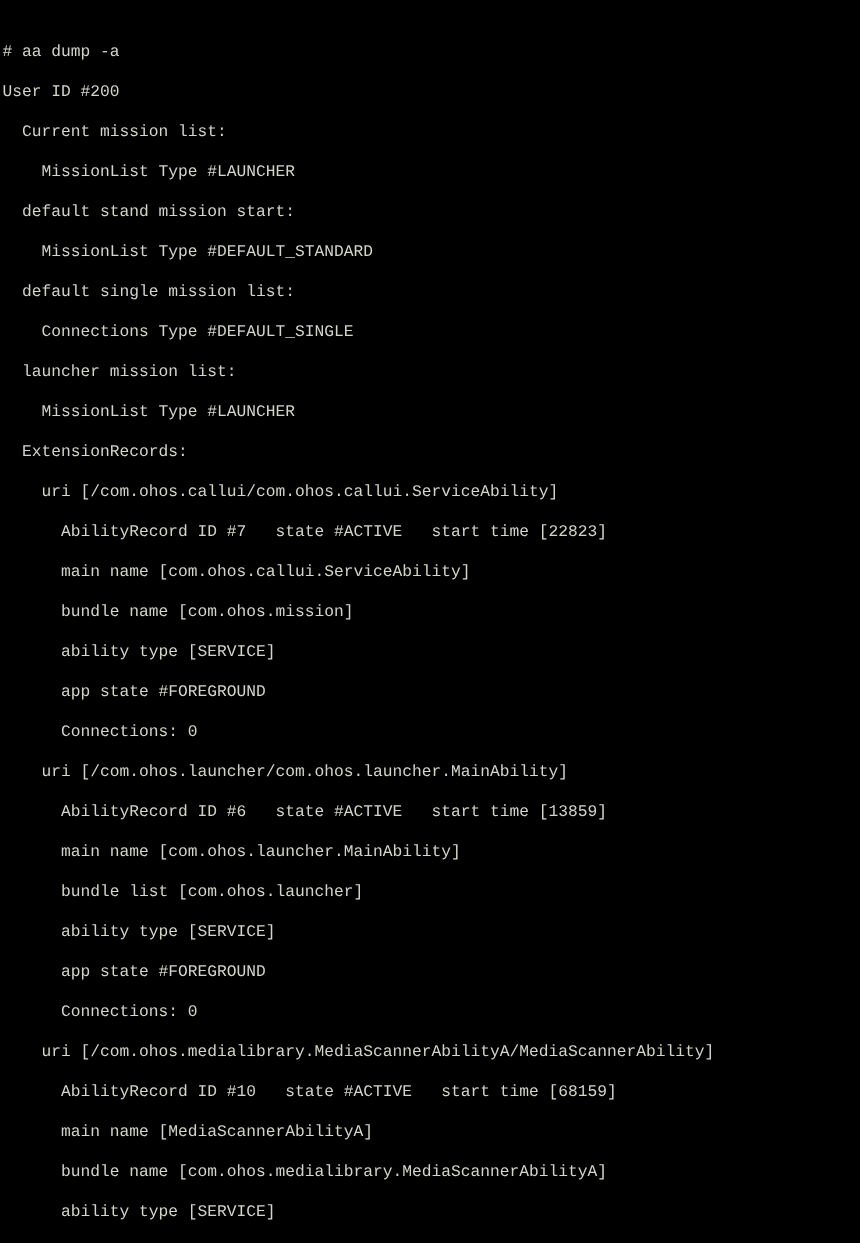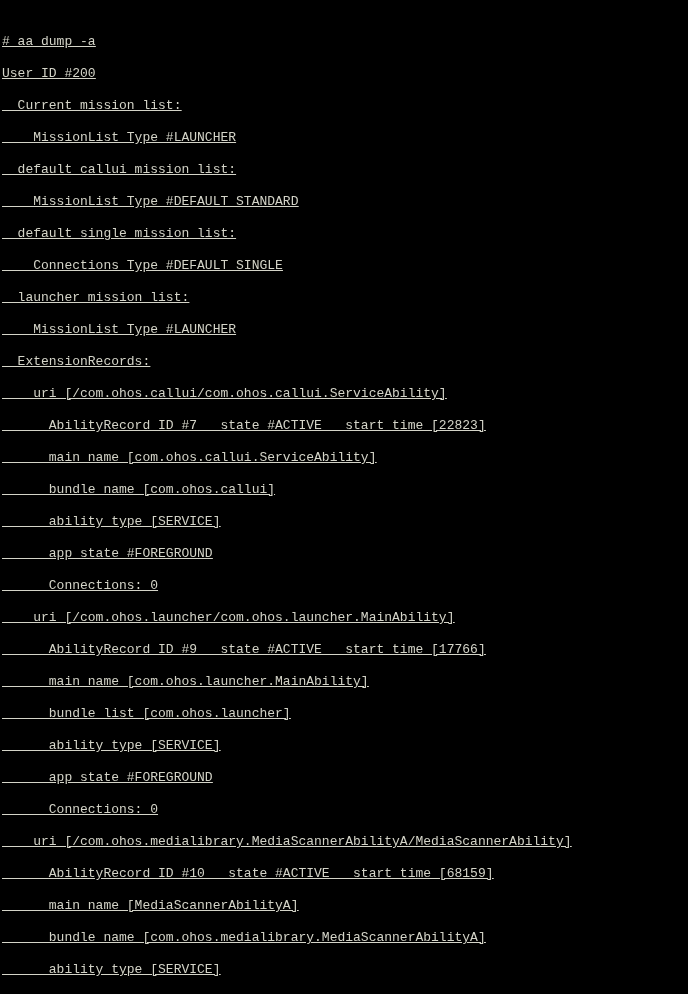--- a/index.html
+++ b/index.html
@@ -1,15 +1,15 @@
 <!DOCTYPE html>
 <html><head>
 <meta charset="utf-8">
 <style>
-  * { margin: 0; padding: 0; box-sizing: border-box; text-decoration: underline; }
+  * { margin: 0; padding: 0; box-sizing: border-box; }
   body {
     background: #000000;
     color: #d4d4c8;
     font-family: "Courier New", monospace;
     font-size: 13px;
     line-height: 16px;
     padding: 2px;
     white-space: pre;
     width: 688px;
     height: 994px;
@@ -17,36 +17,36 @@
   }
   .line { display: block; }
 </style>
 </head>
 <body>
 
 <span class="line"># aa dump -a</span>
 <span class="line">User ID #200</span>
 <span class="line">  Current mission list:</span>
 <span class="line">    MissionList Type #LAUNCHER</span>
-<span class="line">  default callui mission list:</span>
+<span class="line">  default stand mission start:</span>
 <span class="line">    MissionList Type #DEFAULT_STANDARD</span>
 <span class="line">  default single mission list:</span>
 <span class="line">    Connections Type #DEFAULT_SINGLE</span>
 <span class="line">  launcher mission list:</span>
 <span class="line">    MissionList Type #LAUNCHER</span>
 <span class="line">  ExtensionRecords:</span>
 <span class="line">    uri [/com.ohos.callui/com.ohos.callui.ServiceAbility]</span>
 <span class="line">      AbilityRecord ID #7   state #ACTIVE   start time [22823]</span>
 <span class="line">      main name [com.ohos.callui.ServiceAbility]</span>
-<span class="line">      bundle name [com.ohos.callui]</span>
+<span class="line">      bundle name [com.ohos.mission]</span>
 <span class="line">      ability type [SERVICE]</span>
 <span class="line">      app state #FOREGROUND</span>
 <span class="line">      Connections: 0</span>
 <span class="line">    uri [/com.ohos.launcher/com.ohos.launcher.MainAbility]</span>
-<span class="line">      AbilityRecord ID #9   state #ACTIVE   start time [17766]</span>
+<span class="line">      AbilityRecord ID #6   state #ACTIVE   start time [13859]</span>
 <span class="line">      main name [com.ohos.launcher.MainAbility]</span>
 <span class="line">      bundle list [com.ohos.launcher]</span>
 <span class="line">      ability type [SERVICE]</span>
 <span class="line">      app state #FOREGROUND</span>
 <span class="line">      Connections: 0</span>
 <span class="line">    uri [/com.ohos.medialibrary.MediaScannerAbilityA/MediaScannerAbility]</span>
 <span class="line">      AbilityRecord ID #10   state #ACTIVE   start time [68159]</span>
 <span class="line">      main name [MediaScannerAbilityA]</span>
 <span class="line">      bundle name [com.ohos.medialibrary.MediaScannerAbilityA]</span>
 <span class="line">      ability type [SERVICE]</span>

